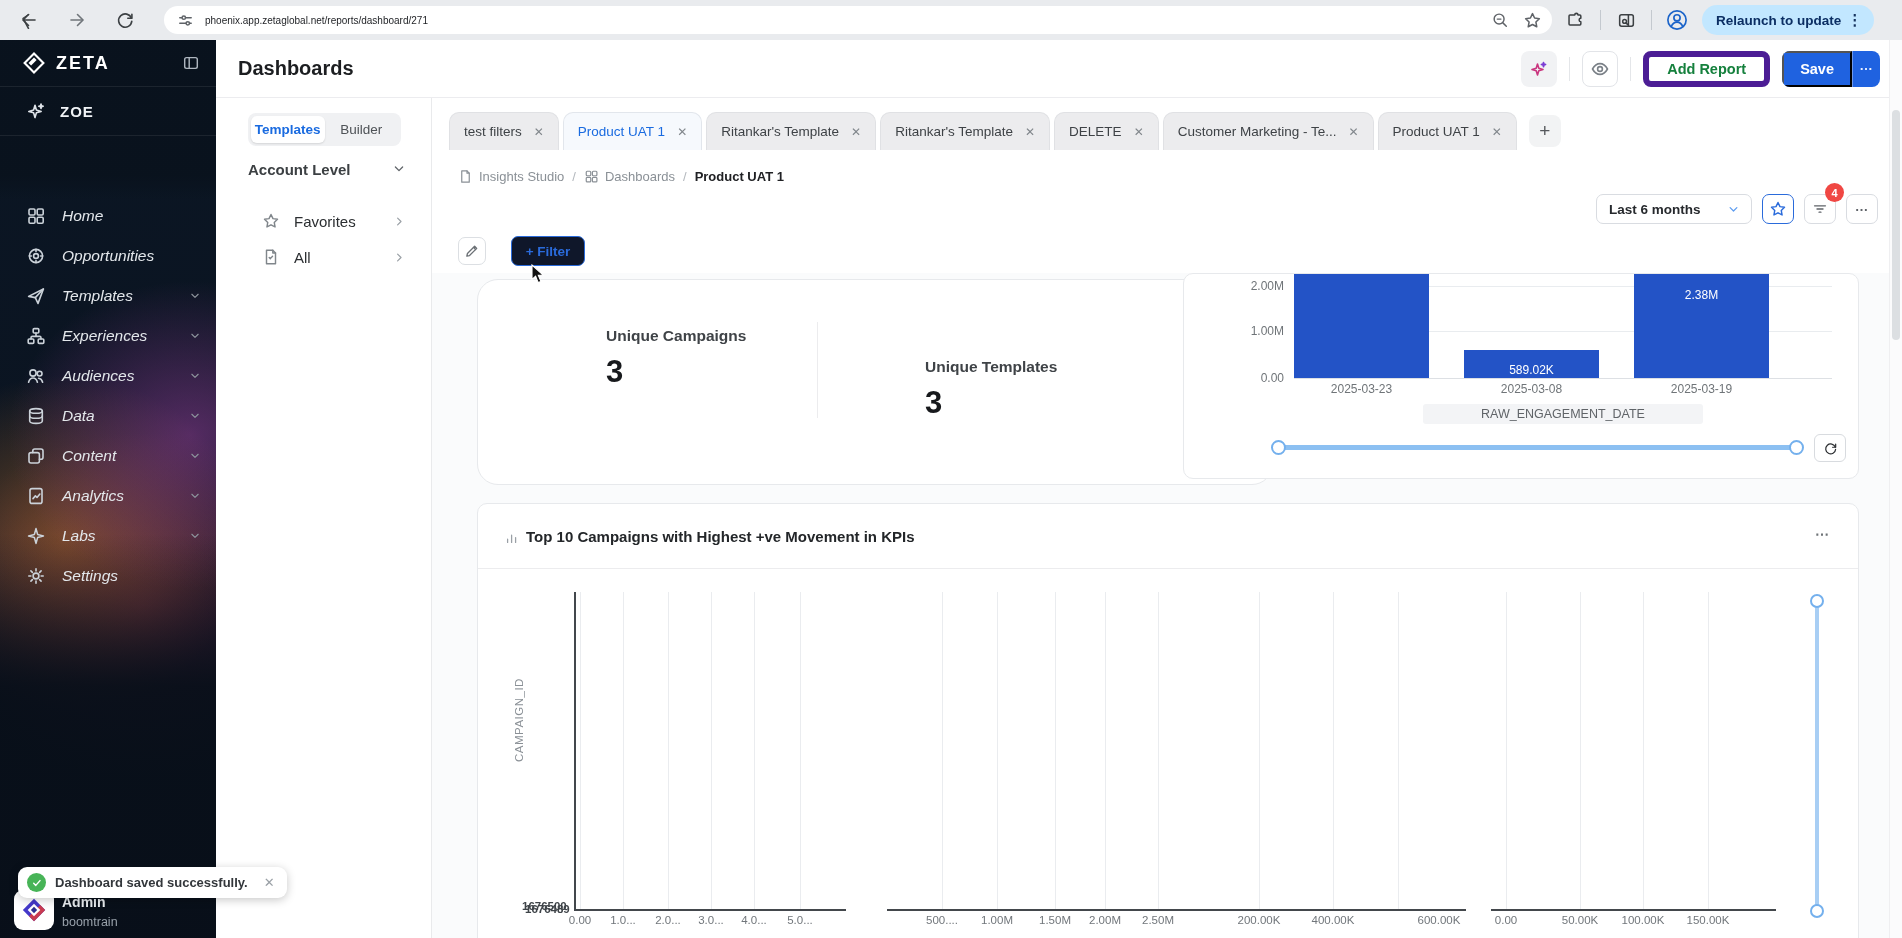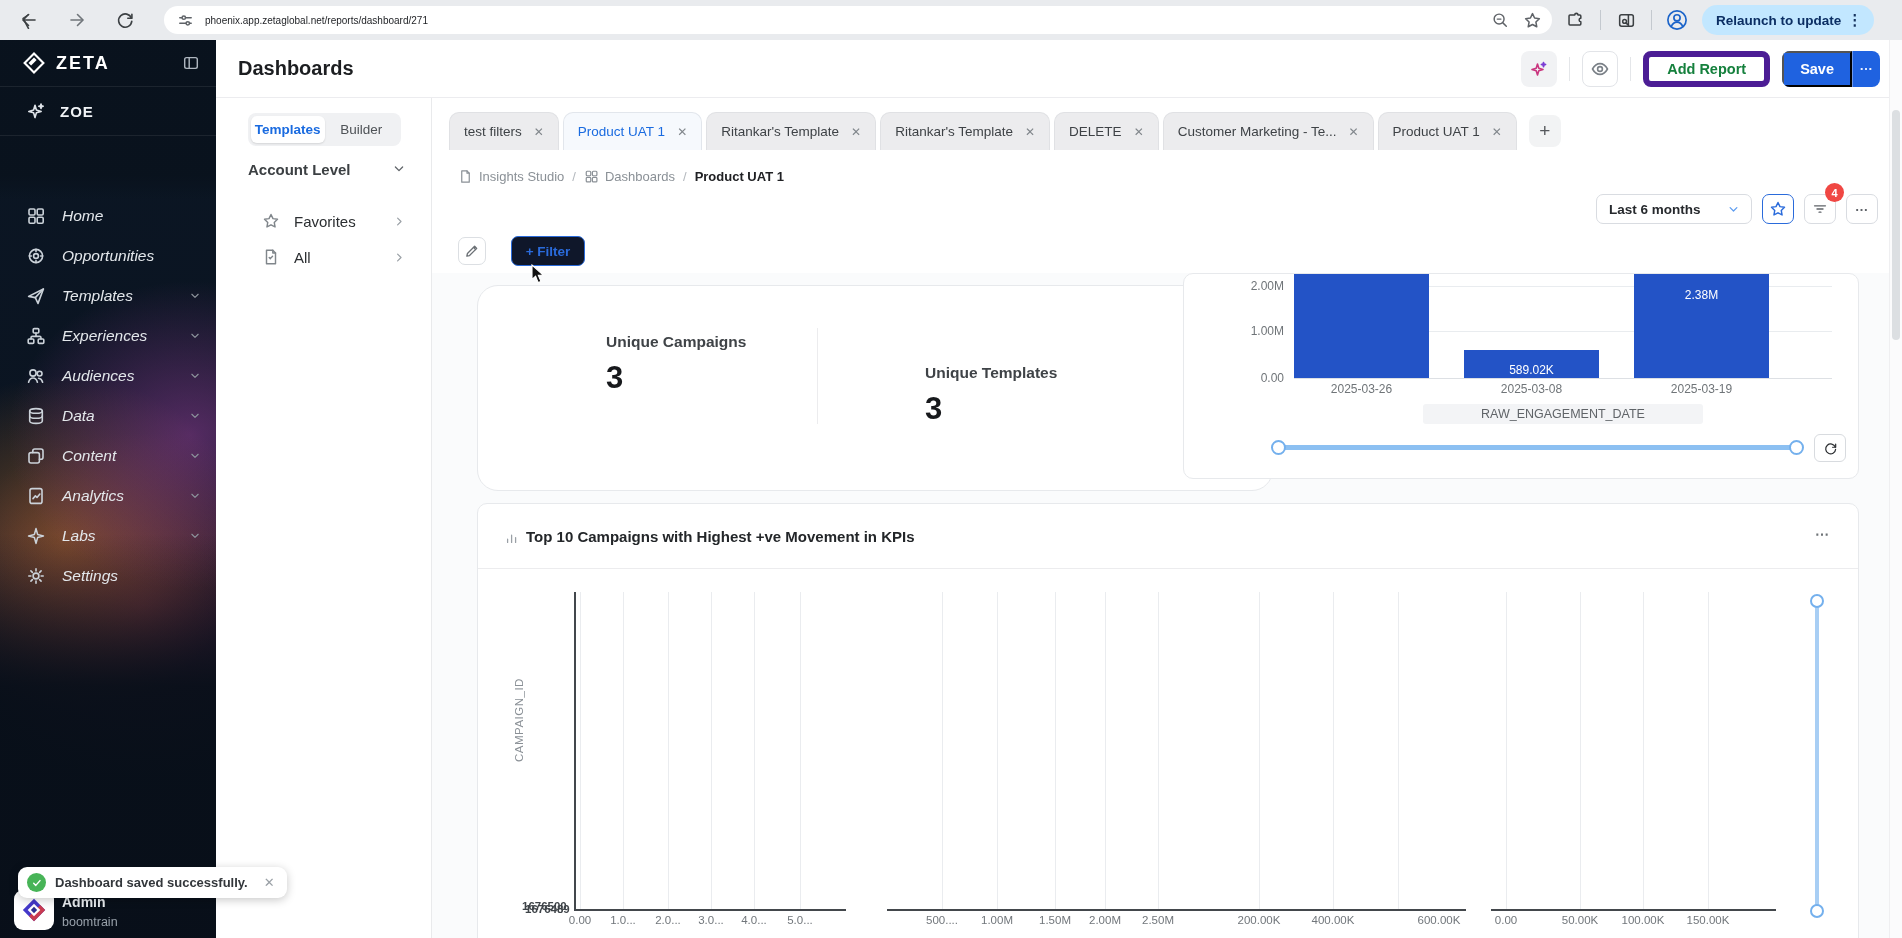--- a/index.html
+++ b/index.html
@@ -92,21 +92,21 @@
   #fav-btn { border:1.5px solid #2a6bdb; color:#2a6bdb; }
   #filter-toggle-btn { border:1px solid #d9dce1; color:#5f6368; position:relative; }
   #more-controls-btn { border:1px solid #d9dce1; color:#5f6368; font-weight:700; font-size:13px; letter-spacing:1px; }
   #filter-badge { position:absolute; top:-12px; right:-9px; min-width:19px; height:19px; border-radius:10px; background:#f04743; color:#fff; font-size:11px; font-weight:700; display:flex; align-items:center; justify-content:center; padding:0 5px; }
   #filter-row { position:absolute; left:0; top:134px; right:0; height:41px; background:#fff; }
   #edit-btn { position:absolute; left:26px; top:5px; width:28px; height:28px; border:1px solid #dcdfe3; border-radius:7px; color:#6b7075; display:flex; align-items:center; justify-content:center; background:#fff; }
   #add-filter-btn { position:absolute; left:79px; top:4px; width:74px; height:30px; border:1.5px solid #2a6bdb; border-radius:7px; color:#2a6bdb; font-size:13.5px; font-weight:600; display:flex; align-items:center; justify-content:center; background:#0f172a; }
 
   #content { position:absolute; left:0; top:175px; right:0; bottom:0; background:#fafbfc; overflow:hidden; }
   .card { position:absolute; background:#fff; border:1px solid #e7e9ec; border-radius:10px; }
-  #kpi-card { left:45px; top:12px; width:796px; height:206px;border-radius:21px; }
+  #kpi-card { left:45px; top:6px; width:796px; height:206px;border-radius:21px; }
   .kpi { position:absolute; top:47px; }
   .kpi .klabel { font-size:15.5px; color:#3f4347; font-weight:600; }
   .kpi .kvalue { font-size:31px; color:#17191c; font-weight:700; margin-top:9px; }
   #kpi-div { position:absolute; left:339px; top:42px; width:1px; height:96px; background:#ececee; }
 
   
   #chart1-card { left:751px; top:0; width:676px; height:206px; overflow:hidden; }
   .c1-ytick { position:absolute; width:60px; text-align:right; font-size:12px; color:#6f7478; left:40px; }
   .c1-grid { position:absolute; left:110px; width:538px; height:1px; background:#e9ecef; }
   .c1-base { position:absolute; left:110px; width:538px; height:1px; background:#dde0e4; }
@@ -580,21 +580,21 @@
             <path d="M16.9 4.2v4.1h-4.1"></path>
           </svg>
         </div>
     <div class="c1-ytick" style="top: 5px;">2.00M</div>
         <div class="c1-grid" style="top: 12px;"></div>
         <div class="c1-ytick" style="top: 50px;">1.00M</div>
         <div class="c1-grid" style="top: 57px;"></div>
         <div class="c1-ytick" style="top: 97px;">0.00</div>
         <div class="c1-base" style="top: 104px;"></div>
         <div class="c1-bar" style="left: 110px; width: 135px; top: -20px; height: 124px; background: rgb(35, 83, 198);"></div>
-        <div class="c1-xtick" style="left: 97.5px;">2025-03-26</div>
+        <div class="c1-xtick" style="left: 97.5px;">2025-03-23</div>
         <div class="c1-bar" style="left: 280px; width: 135px; top: 76.3161px; height: 27.6839px; background: rgb(35, 83, 198);"></div>
         <div class="c1-barlabel" style="left: 280px; top: 89px;">589.02K</div>
         <div class="c1-xtick" style="left: 267.5px;">2025-03-08</div>
         <div class="c1-bar" style="left: 450px; width: 135px; top: -7.86px; height: 111.86px; background: rgb(35, 83, 198);"></div>
         <div class="c1-barlabel" style="left: 450px; top: 14px;">2.38M</div>
         <div class="c1-xtick" style="left: 437.5px;">2025-03-19</div>
       </div>
 
     <div class="card" id="chart2-card">
       <div id="c2-header">

